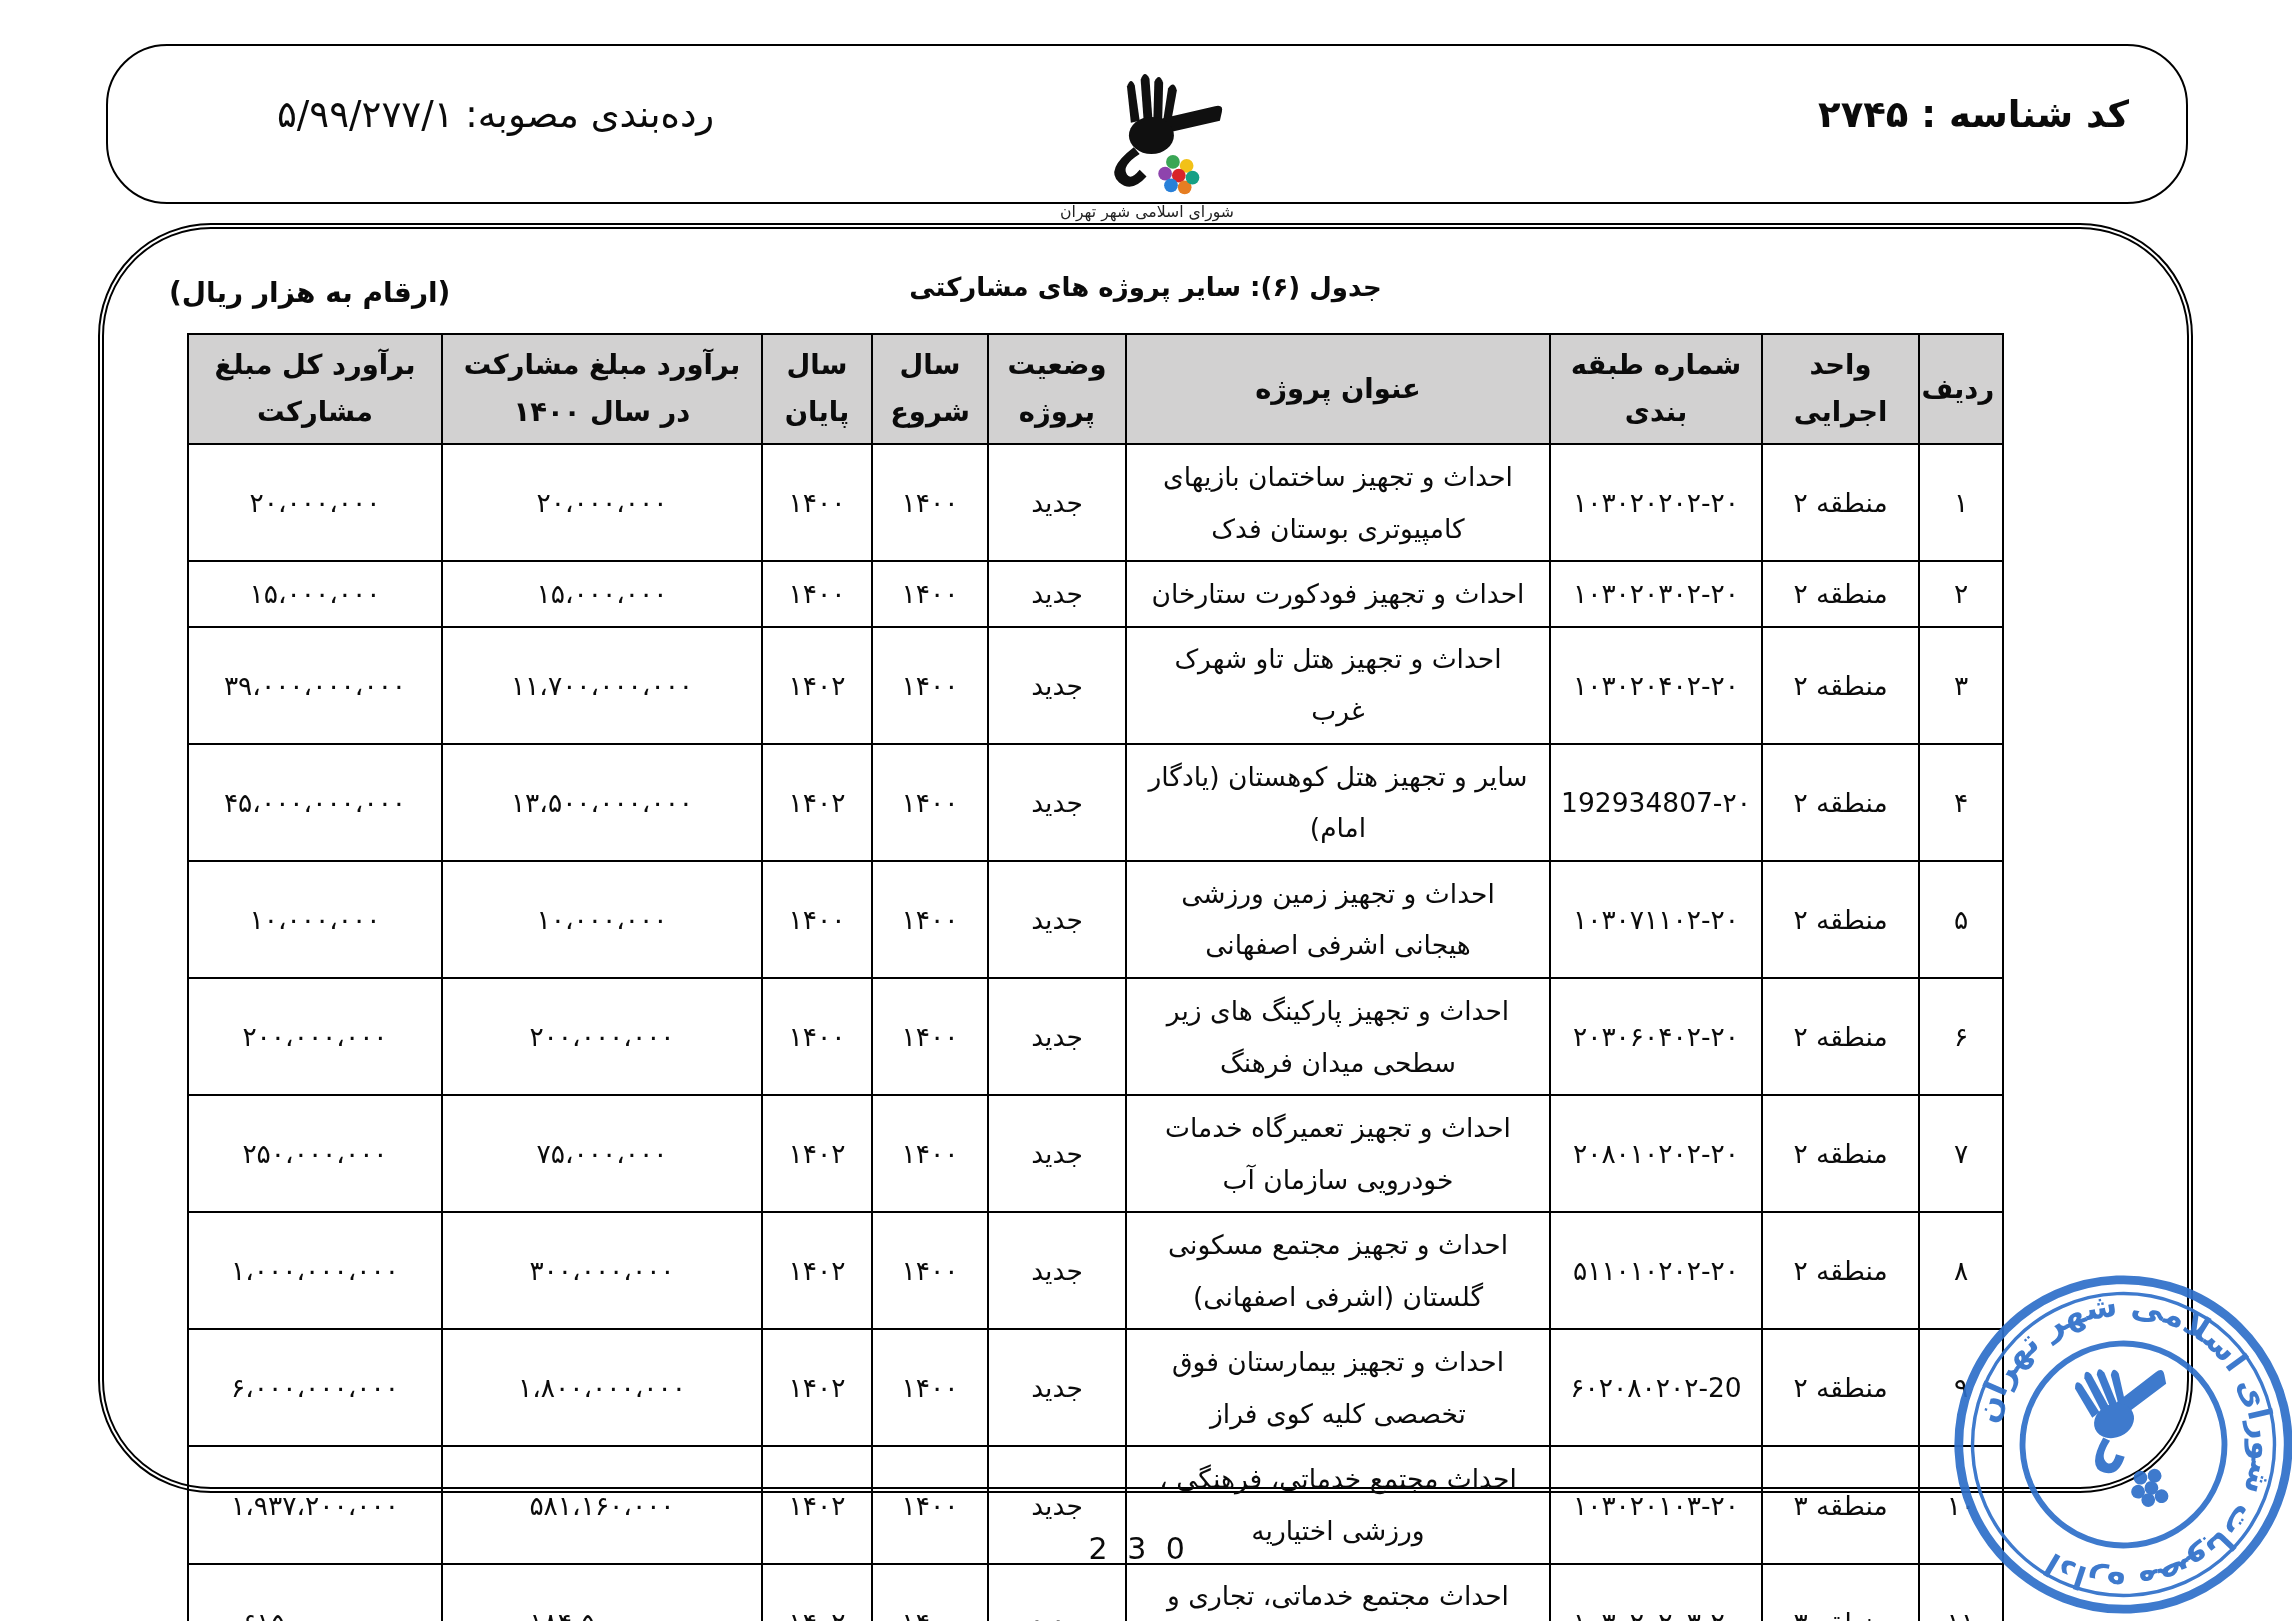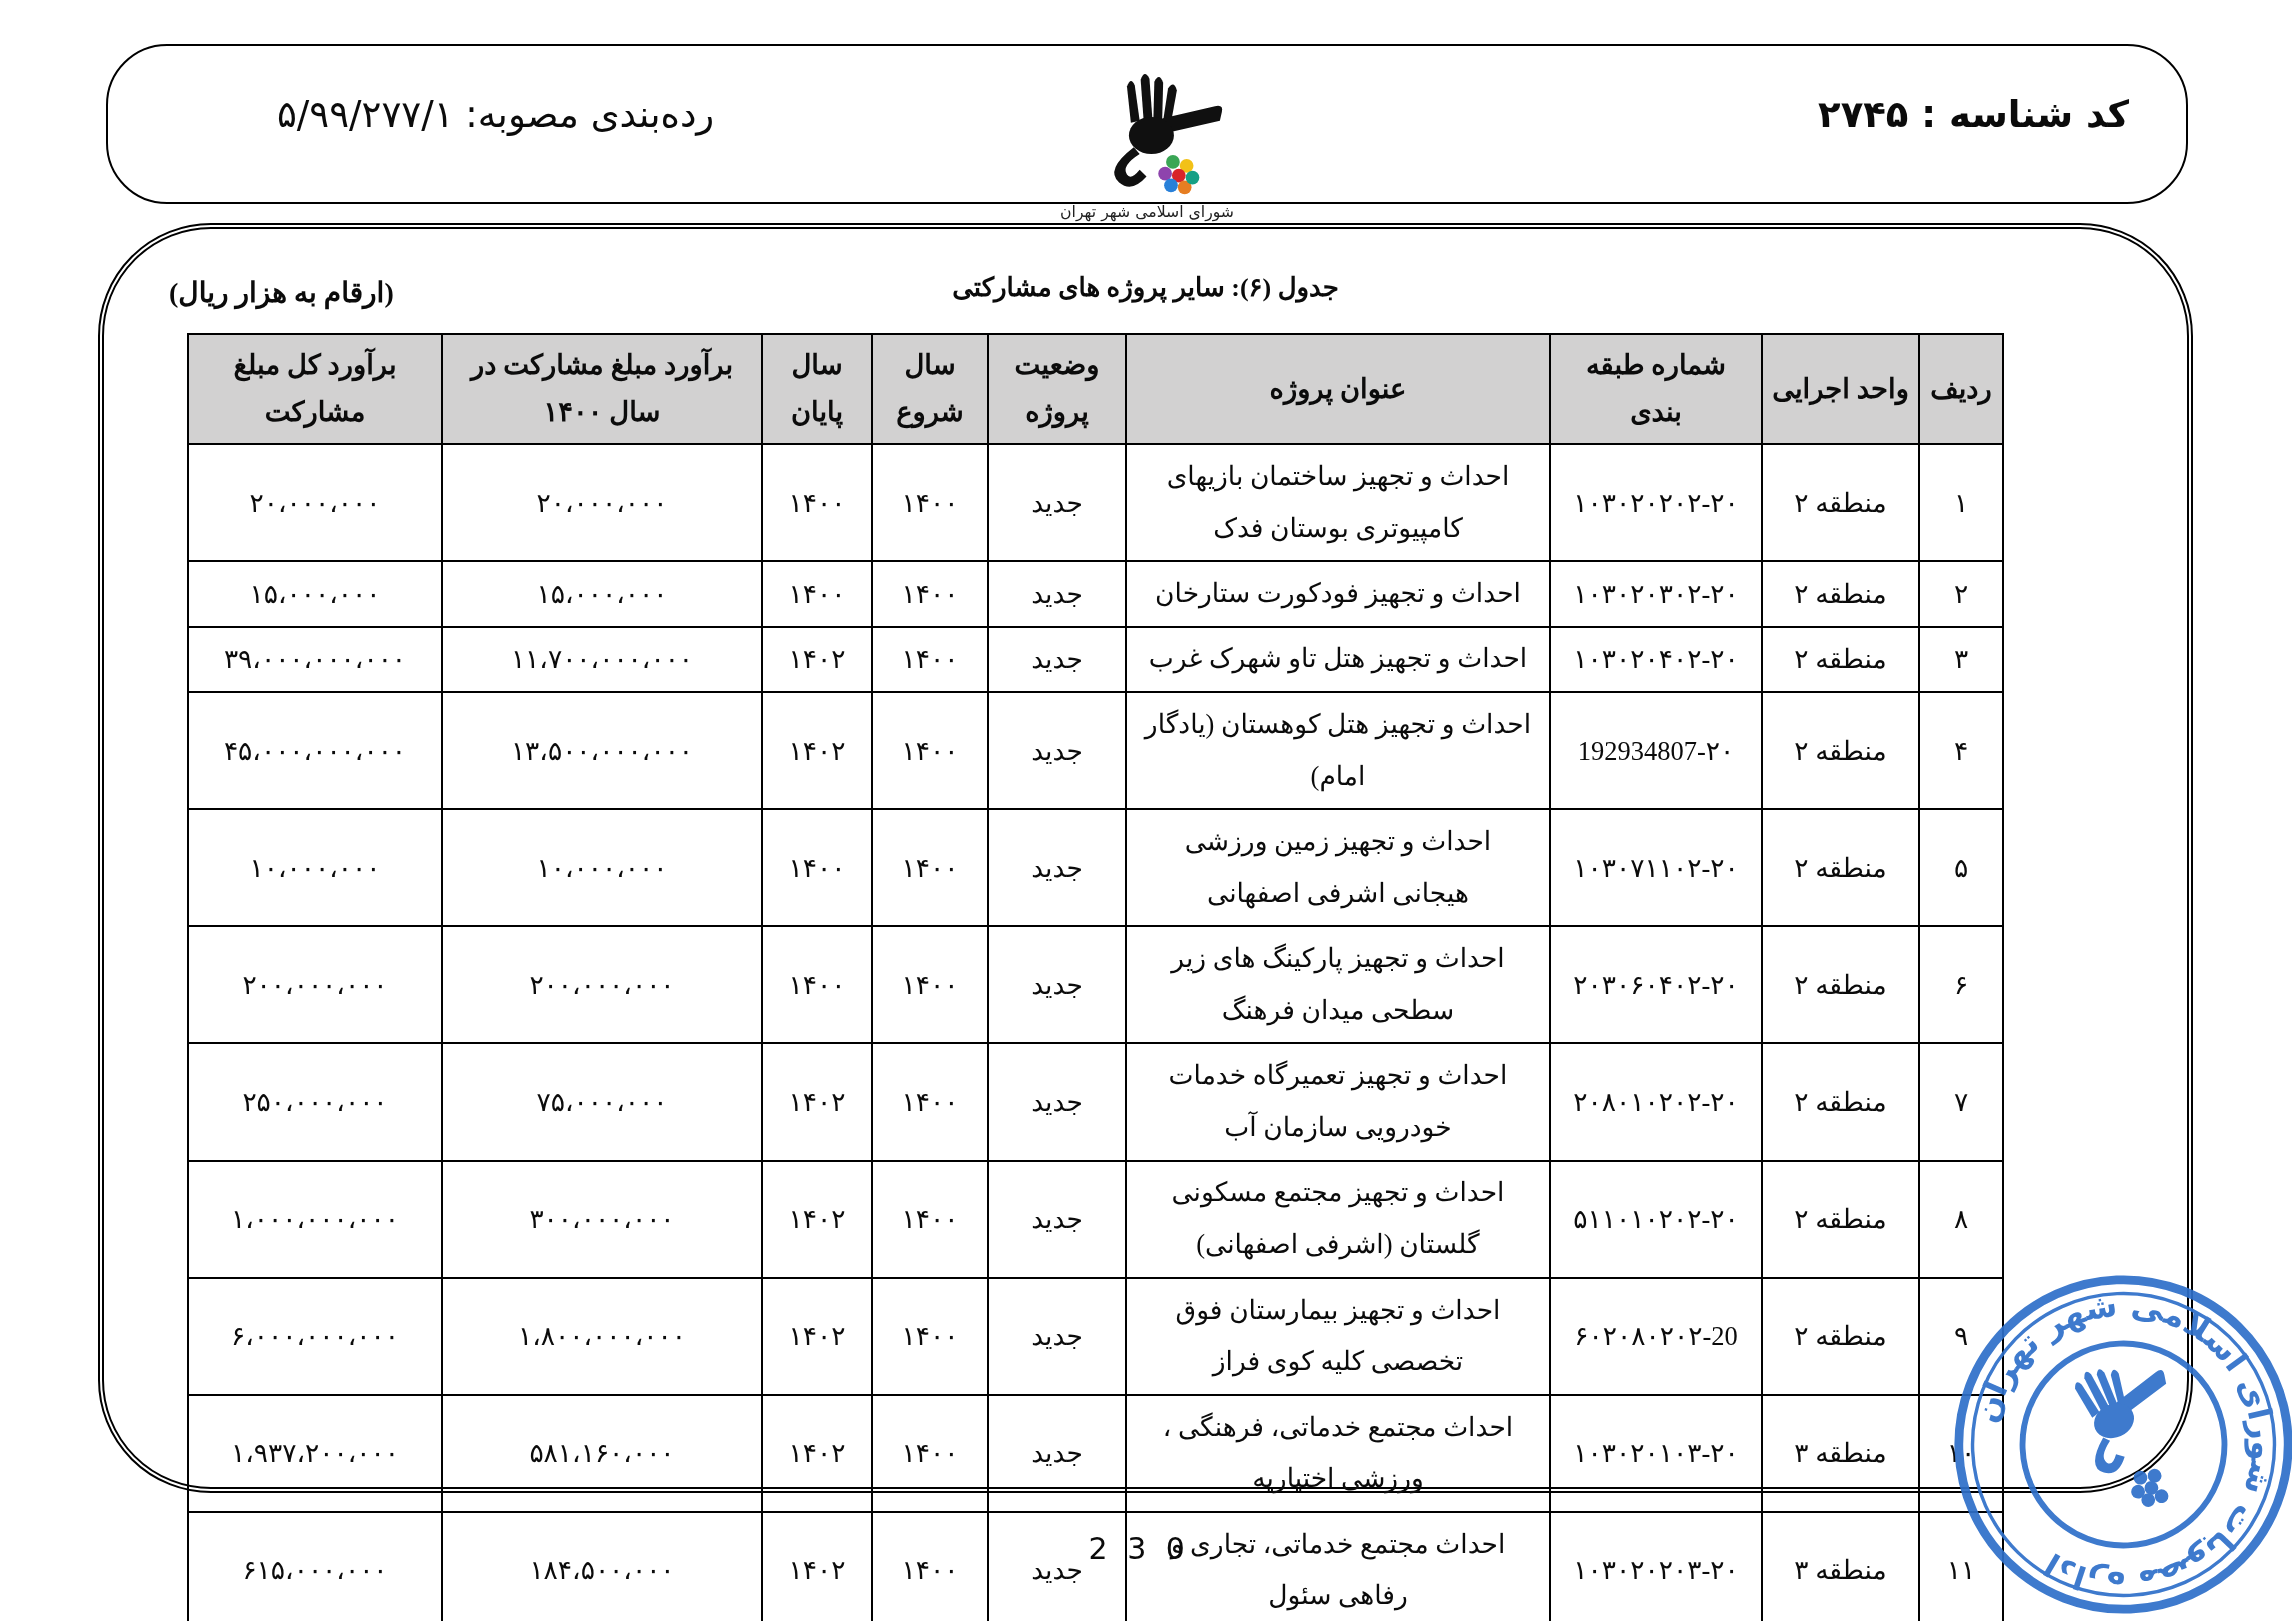--- a/index.html
+++ b/index.html
@@ -21,21 +21,21 @@
     direction:rtl;white-space:nowrap;
   }
   .logo-wrap{
     position:absolute;left:50%;top:21px;transform:translateX(-50%);
     text-align:center;width:255px;
   }
   .logo-caption{font-size:15.7px;direction:rtl;margin-top:-3.9px;color:#222;}
   
   .main-frame{
     position:absolute;left:98px;top:223px;width:2095px;height:1270px;
-    border:6.9px double #000;border-radius:113px;box-sizing:border-box;font-family:Liberation Serif, serif;
+    border:6.9px double #000;border-radius:113px;box-sizing:border-box;
   }
   .tbl-title{
     position:absolute;top:43px;left:0;width:100%;text-align:center;
     font-size:26px;font-weight:bold;direction:rtl;
   }
   .unit-note{
     position:absolute;top:47px;left:65px;font-size:28px;font-weight:bold;direction:rtl;
   }
   
   table.main{
@@ -156,21 +156,21 @@
     <td>جدید</td>
     <td>۱۴۰۰</td>
     <td>۱۴۰۲</td>
     <td class="num">۱۱،۷۰۰،۰۰۰،۰۰۰</td>
     <td class="num">۳۹،۰۰۰،۰۰۰،۰۰۰</td>
   </tr>
         <tr>
     <td>۴</td>
     <td>منطقه ۲</td>
     <td class="num">192934807-۲۰</td>
-    <td class="title-cell">احداث و تجهیز هتل کوهستان (یادگار امام)</td>
+    <td class="title-cell">سایر و تجهیز هتل کوهستان (یادگار امام)</td>
     <td>جدید</td>
     <td>۱۴۰۰</td>
     <td>۱۴۰۲</td>
     <td class="num">۱۳،۵۰۰،۰۰۰،۰۰۰</td>
     <td class="num">۴۵،۰۰۰،۰۰۰،۰۰۰</td>
   </tr>
         <tr>
     <td>۵</td>
     <td>منطقه ۲</td>
     <td class="num">۱۰۳۰۷۱۱۰۲-۲۰</td>

